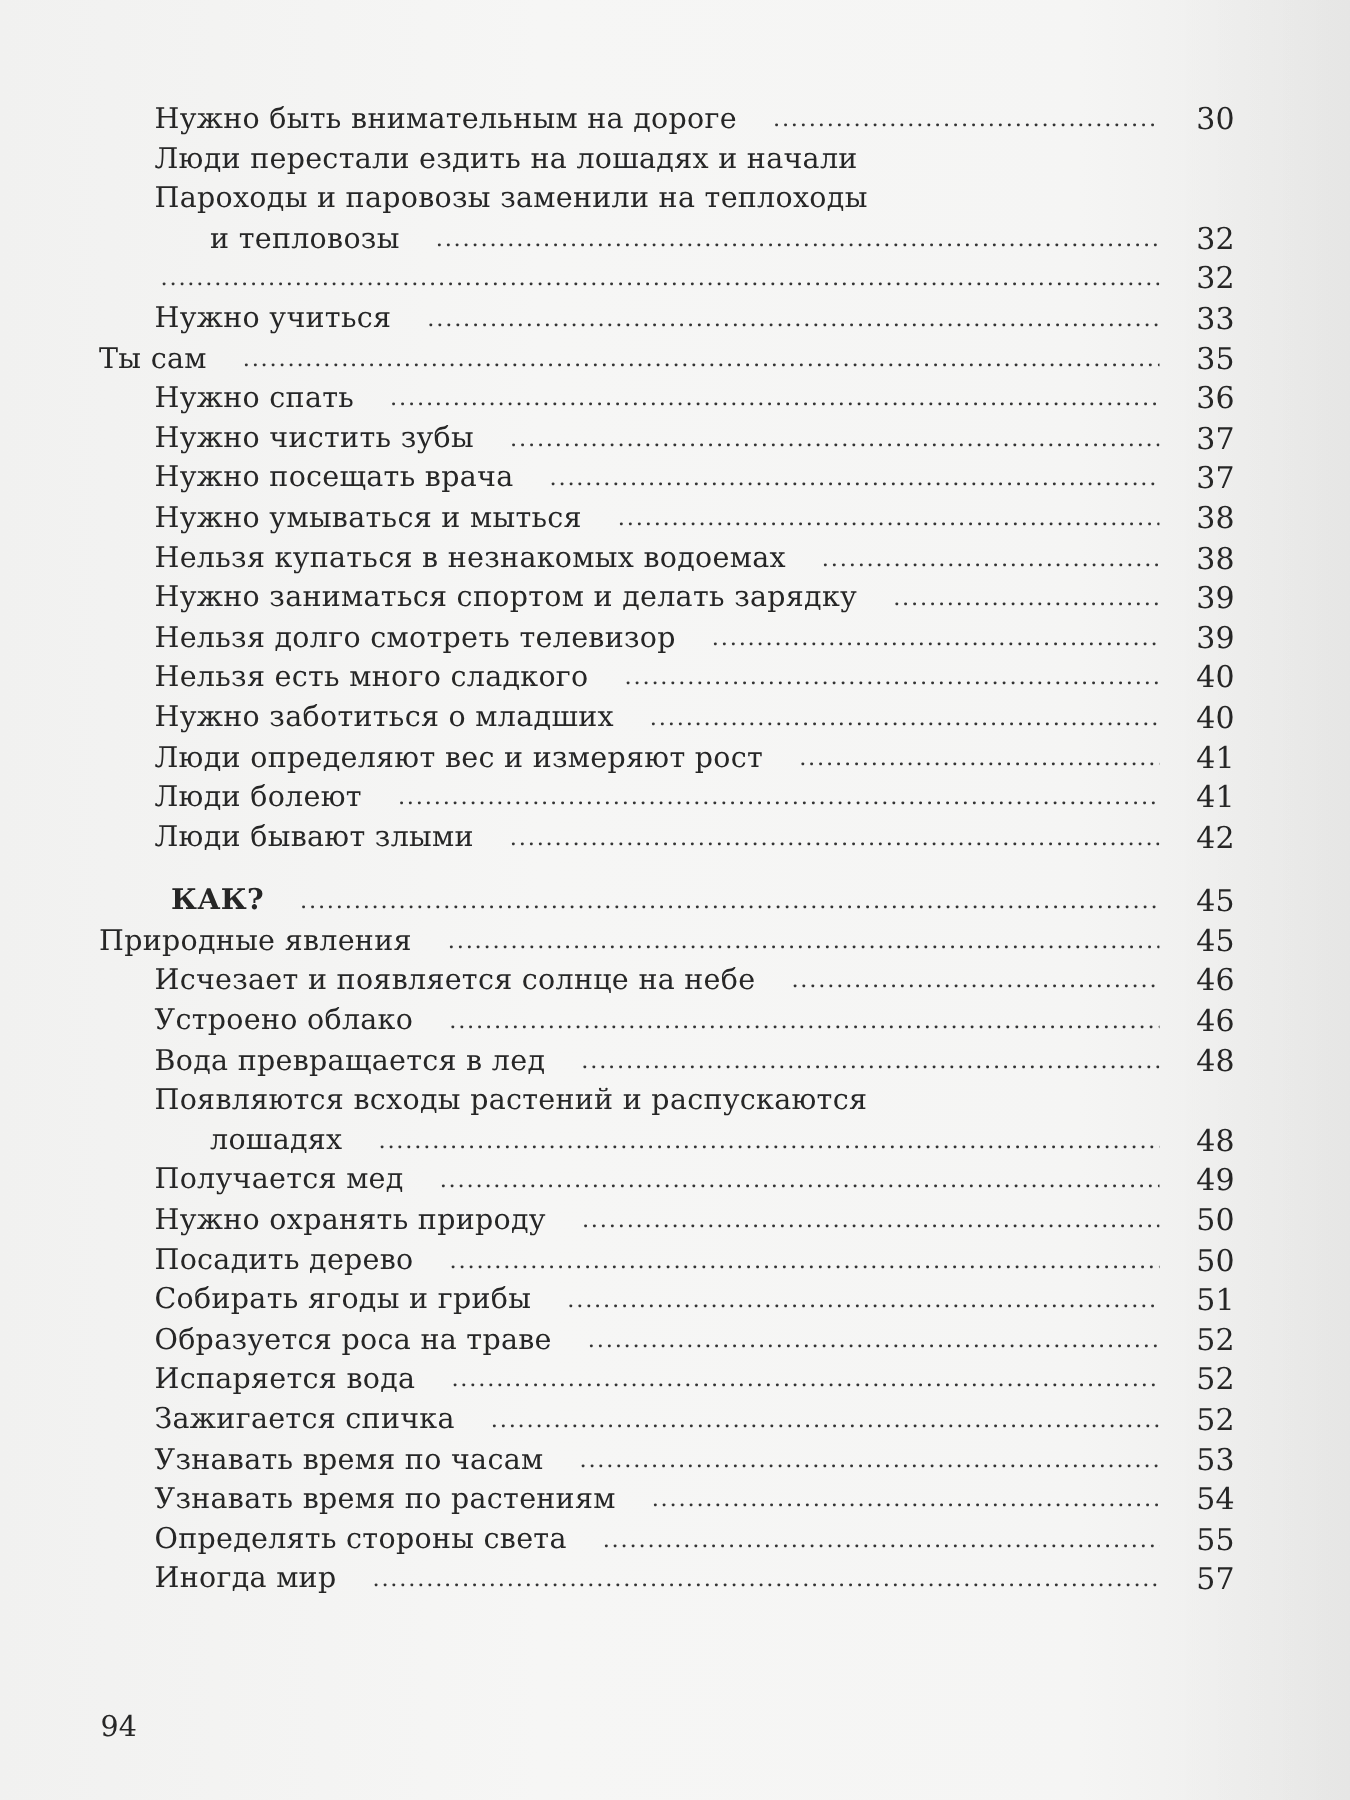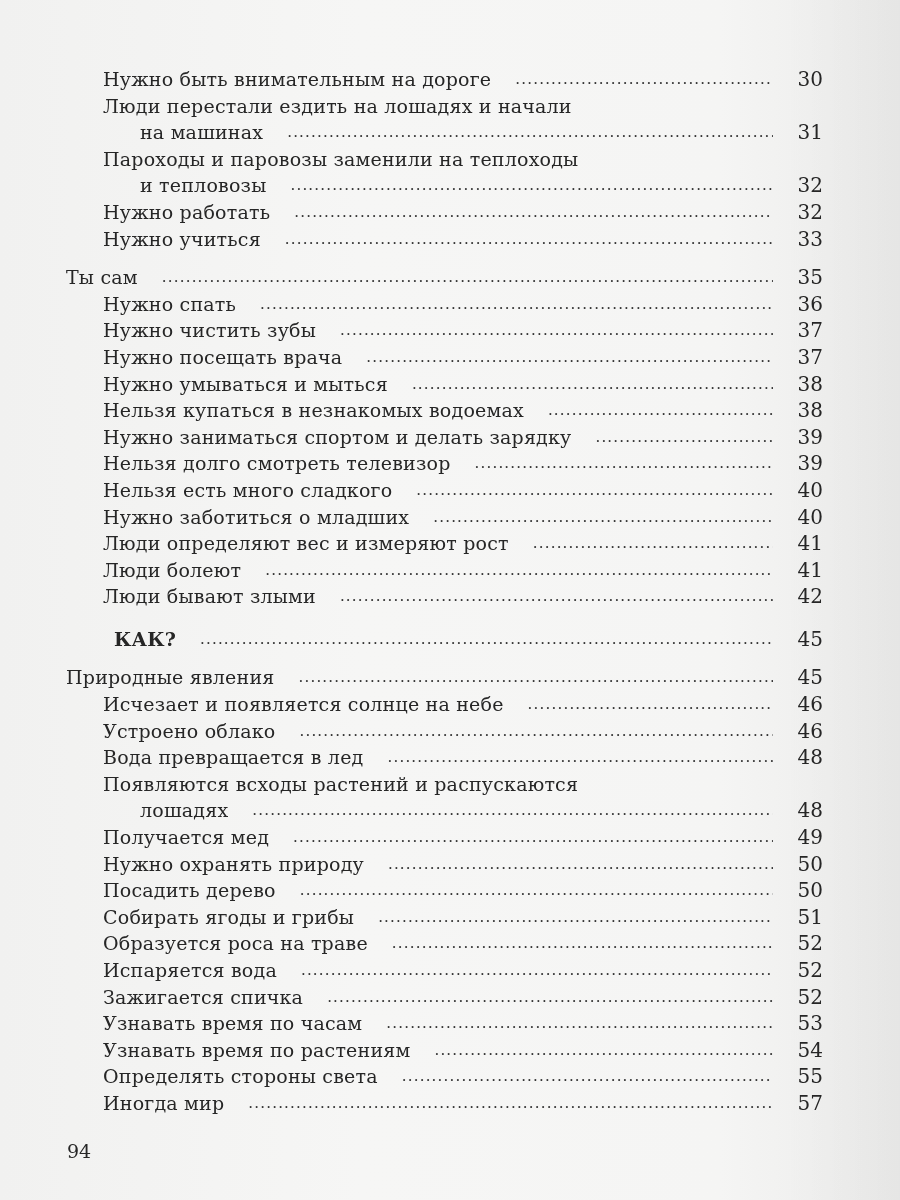--- a/index.html
+++ b/index.html
@@ -30,21 +30,21 @@
     .entry {
       position: relative;
       height: 26.6px;
       line-height: 26.6px;
       font-size: 19px;
       white-space: nowrap;
       display: flex;
       align-items: flex-end;
       gap: 20px;
     }
-    .entry.l1 { padding-left: 0; margin-top: 12px; }
+    .entry.l1 { padding-left: 0; }
     .entry.l2 { padding-left: 37px; }
     .entry.cont { padding-left: 74px; }
     .entry.gap-before { margin-top: 16px; margin-left: 48px; }
     .entry .title {
       flex: 0 0 auto;
       letter-spacing: 0.2px;
     }
     .entry.bold .title {
       font-weight: bold;
     }
@@ -87,35 +87,29 @@
 <div class="page">
   <div class="toc">
     <div class="entry l2">
         <span class="title">Нужно быть внимательным на дороге</span>
         <span class="leader"></span>
         <span class="page-num">30</span>
       </div>
     <div class="entry l2 no-num">
         <span class="title">Люди перестали ездить на лошадях и начали</span>
       </div>
-    <div class="entry cont">
-        <span class="title">на машинах</span>
-        <span class="leader"></span>
-        <span class="page-num">31</span>
-      </div>
     <div class="entry l2 no-num">
         <span class="title">Пароходы и паровозы заменили на теплоходы</span>
       </div>
     <div class="entry cont">
         <span class="title">и тепловозы</span>
         <span class="leader"></span>
         <span class="page-num">32</span>
       </div>
     <div class="entry l2">
-        <span class="title">Нужно работать</span>
         <span class="leader"></span>
         <span class="page-num">32</span>
       </div>
     <div class="entry l2">
         <span class="title">Нужно учиться</span>
         <span class="leader"></span>
         <span class="page-num">33</span>
       </div>
     <div class="entry l1">
         <span class="title">Ты сам</span>

